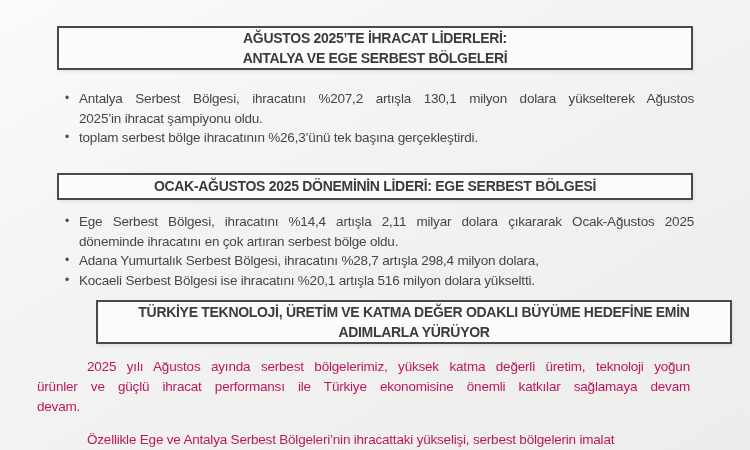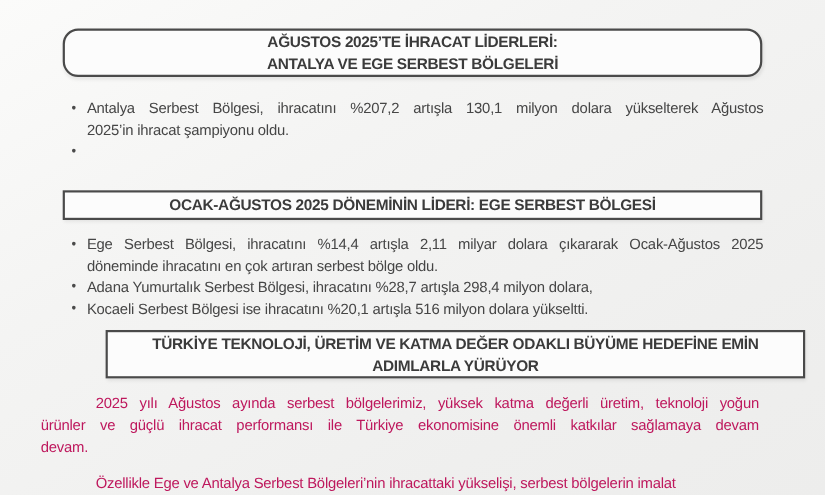--- a/index.html
+++ b/index.html
@@ -27,21 +27,21 @@
     border: 2px solid #4a4a4a;
     background: #fcfcfc;
     box-shadow: 1px 2px 3px rgba(0,0,0,0.07);
     text-align: center;
     color: #3b3b3b;
     font-weight: bold;
     font-size: 14px;
     letter-spacing: -0.3px;
     line-height: 20px;
   }
-  .box1 { top: 26px;  padding: 0 8px; border-radius: 14px; }
+  .box1 { top: 26px;  padding: 0 8px; }
   .box2 { top: 173px; padding: 1px 8px 2px; }
   .box3 { top: 300px; padding: 0 8px; margin-left: 39px; }
   .title-line { white-space: nowrap; }
 
   ul.bullets {
     position: absolute;
     left: 62px;
     width: 632px;
     margin: 0;
     padding: 0;
@@ -94,20 +94,21 @@
   </section>
 
   <ul class="bullets list1">
     <li class="bullet-item">
       <span class="bullet">•</span>
       <div class="bl jl">Antalya Serbest Bölgesi, ihracatını %207,2 artışla 130,1 milyon dolara yükselterek Ağustos</div>
       <div class="bl">2025’in ihracat şampiyonu oldu.</div>
     </li>
     <li class="bullet-item">
       <span class="bullet">•</span>
+      <div class="bl">toplam serbest bölge ihracatının %26,3’ünü tek başına gerçekleştirdi.</div>
     </li>
   </ul>
 
   <section class="title-box box2">
     <div class="title-line">OCAK-AĞUSTOS 2025 DÖNEMİNİN LİDERİ: EGE SERBEST BÖLGESİ</div>
   </section>
 
   <ul class="bullets list2">
     <li class="bullet-item">
       <span class="bullet">•</span>

